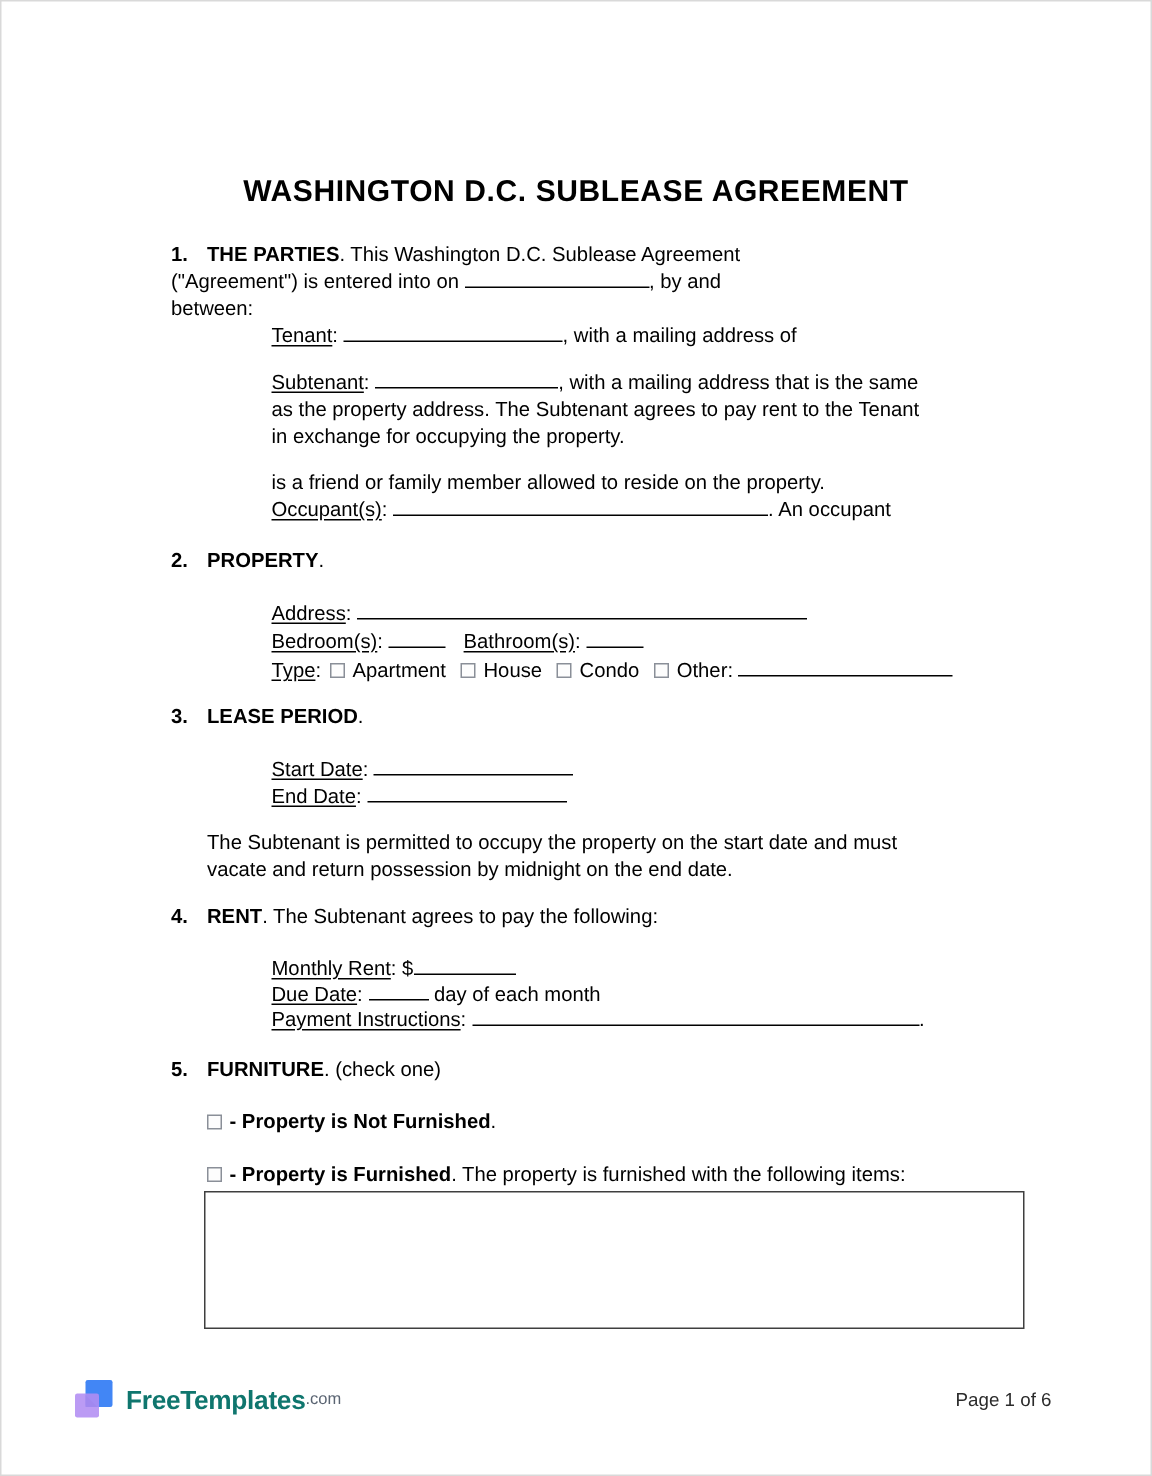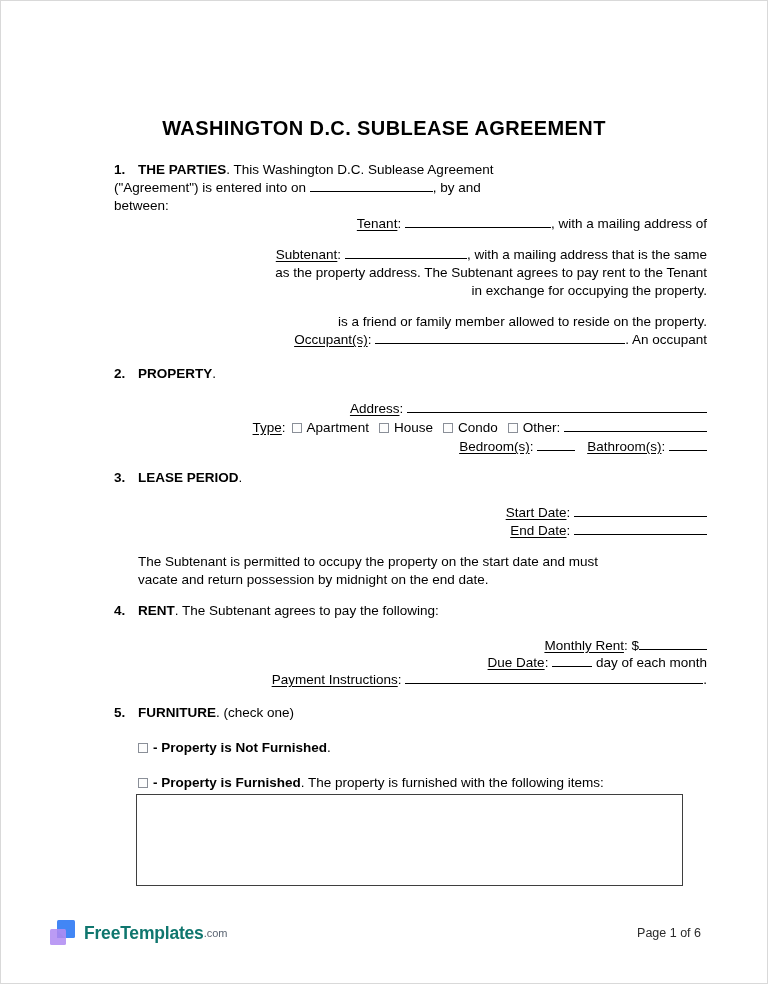--- a/index.html
+++ b/index.html
@@ -22,21 +22,21 @@
     font-size: 20px;
     line-height: 22px;
     font-weight: 700;
     letter-spacing: 0.4px;
   }
   .sections { margin: 22px 60px 0 113px; }
   .line { line-height: 18px; white-space: nowrap; }
   .b { font-weight: 700; }
   .u { text-decoration: underline; text-underline-offset: 2px; }
   .num { display: inline-block; width: 24px; font-weight: 700; }
-  .indent { margin-left: 67px; text-align: right; }
+  .indent { margin-left: 67px; }
   .indent-sm { margin-left: 24px; }
   .gap13 { margin-top: 13px; }
   .gap15 { margin-top: 13px; }
   .gap16 { margin-top: 16px; }
   .gap17 { margin-top: 17px; }
   .gap19 { margin-top: 17px; }
   .lh19 .line { line-height: 19px; }
   .lh17 .line { line-height: 17px; }
   .bl {
     display: inline-block;
@@ -108,22 +108,22 @@
       <div class="indent gap15">
         <div class="line">is a friend or family member allowed to reside on the property.</div>
         <div class="line"><span class="u">Occupant(s)</span><span>:</span> <span class="bl w250"></span><span>. An occupant</span></div>
       </div>
     </div>
 
     <div class="gap16">
       <div class="line"><span class="num">2.</span><span class="b">PROPERTY</span><span>.</span></div>
       <div class="indent gap16 lh19">
         <div class="line"><span class="u">Address</span><span>:</span> <span class="bl w300"></span></div>
+        <div class="line"><span class="u">Bedroom(s)</span><span>:</span> <span class="bl w38"></span><span class="u gap-bath">Bathroom(s)</span><span>:</span> <span class="bl w38"></span></div>
         <div class="line"><span class="u">Type</span><span>:</span><span class="cb opt first"></span><span>Apartment</span><span class="cb opt"></span><span>House</span><span class="cb opt"></span><span>Condo</span><span class="cb opt"></span><span>Other:</span> <span class="bl w143"></span></div>
-        <div class="line"><span class="u">Bedroom(s)</span><span>:</span> <span class="bl w38"></span><span class="u gap-bath">Bathroom(s)</span><span>:</span> <span class="bl w38"></span></div>
       </div>
     </div>
 
     <div class="gap13">
       <div class="line"><span class="num">3.</span><span class="b">LEASE PERIOD</span><span>.</span></div>
       <div class="indent gap17">
         <div class="line"><span class="u">Start Date</span><span>:</span> <span class="bl w133"></span></div>
         <div class="line"><span class="u">End Date</span><span>:</span> <span class="bl w133"></span></div>
       </div>
       <div class="indent-sm gap15">

